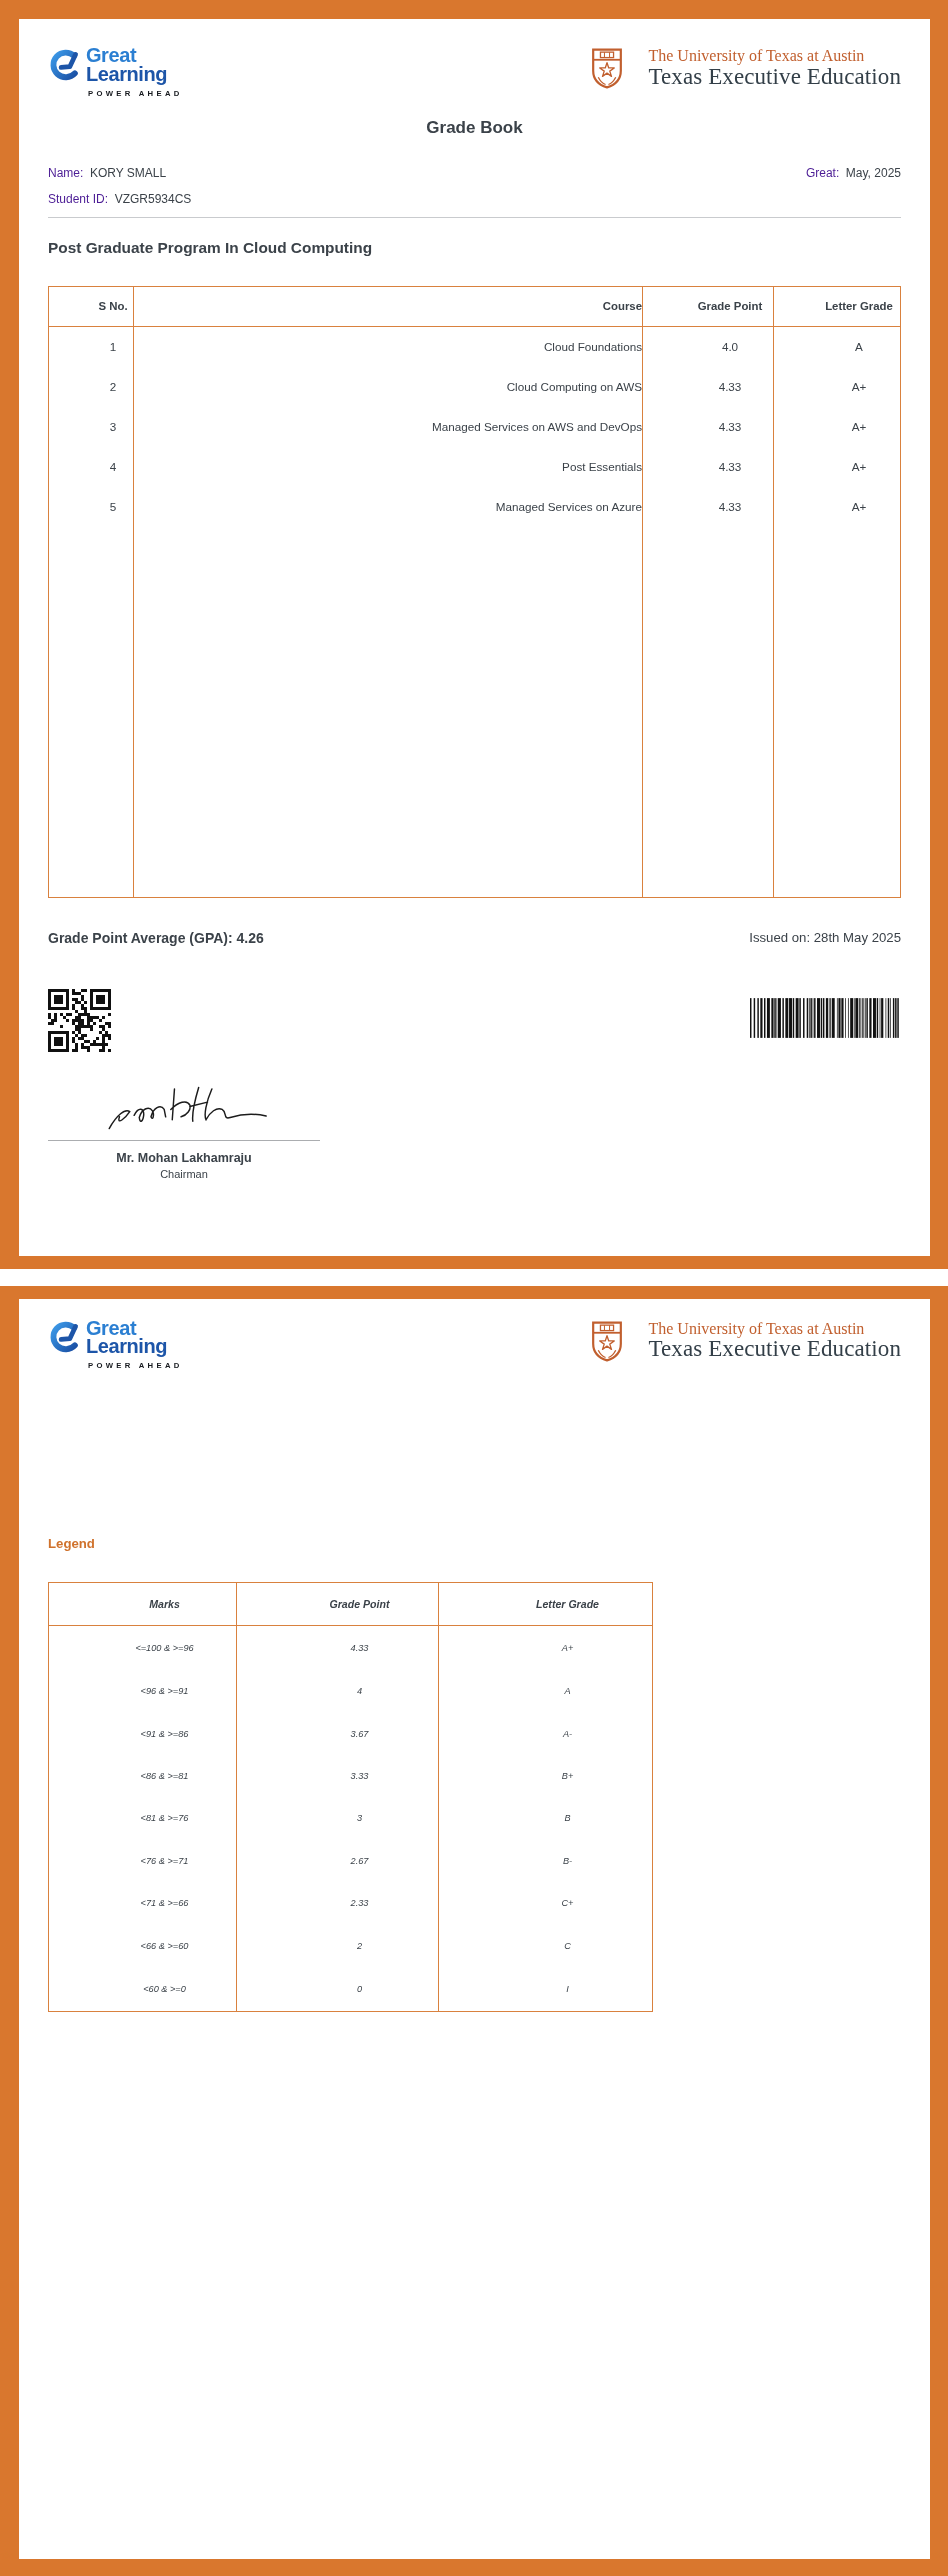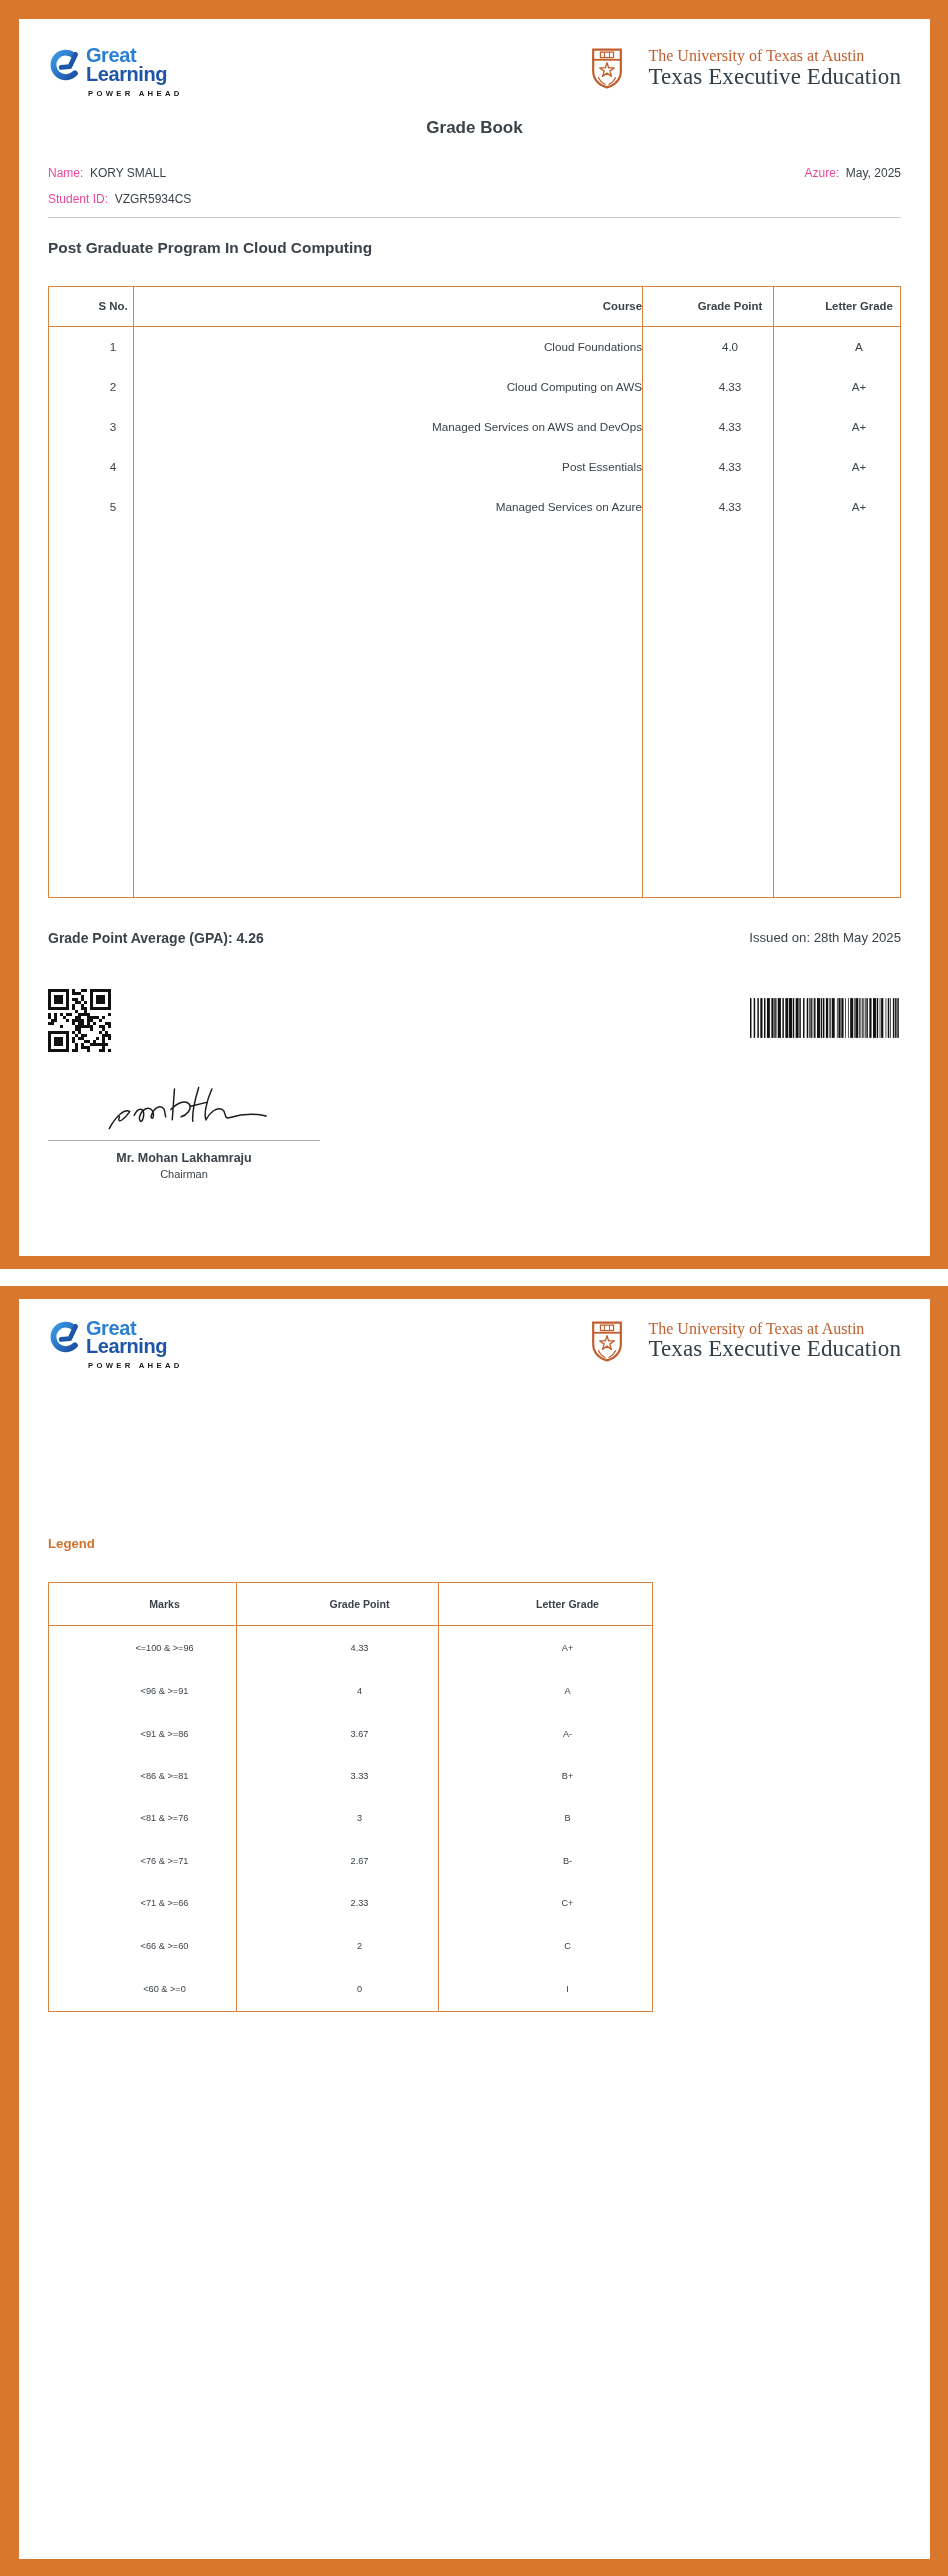--- a/index.html
+++ b/index.html
@@ -25,21 +25,21 @@
   .gl-tagline { margin-top:5.1px; margin-left:2.2px; font-size:7.7px; font-weight:600; letter-spacing:3.3px; color:#16191e; }
   .ut-logo { display:flex; align-items:flex-start; }
   .ut-textcol { margin-left:25px; font-family:"Liberation Serif", serif; }
   .ut-line1 { color:#C15F2E; font-size:16px; line-height:17.6px; }
   .ut-line2 { color:#333F48; font-size:23px; line-height:24px; letter-spacing:0.1px; }
 
   
   .doc-title { text-align:center; font-size:17px; font-weight:700; margin-top:17.6px; color:#3B4249; }
   .info-row { display:flex; justify-content:space-between; margin-top:28px; font-size:12px; }
   .info-row-2 { margin-top:12.5px; font-size:12px; }
-  .lbl { color:#ec4899; }
+  .lbl { color:#4c1d95; }
   .val { color:#3B4249; margin-left:6.6px; }
   .header-divider { margin-top:11px; border:none; border-top:1.1px solid #C9CBCE; }
   .program-title { margin-top:20.6px; font-size:15.4px; font-weight:700; color:#3B4249; }
 
   table.doc-table { border-collapse:collapse; border:1.5px solid #D9813E; color:#3B4249; }
   table.doc-table th, table.doc-table td { border-left:0.7px solid #D9813E; border-right:0.7px solid #D9813E;padding-left:44px; }
   table.doc-table thead th { border-bottom:1.5px solid #D9813E; font-weight:700; }
 
   .grades-table { width:100%; height:612px; margin-top:29px; font-size:11.7px; table-layout:fixed; }
   .grades-table thead th { height:40px; font-size:11.4px; }
@@ -62,21 +62,21 @@
   .signature-block { margin-top:25px; width:272px; display:flex; flex-direction:column; align-items:center; }
   .signature-img { margin-bottom:1.5px; }
   .signature-line { width:100%; border:none; border-top:0.7px solid #ABADB0; }
   .signatory-name { margin-top:10.3px; font-size:12.5px; font-weight:700; color:#3B4249; }
   .signatory-title { margin-top:2.9px; font-size:11px; color:#3B4249; }
 
   
   .legend-title { margin-top:156px; font-size:13.2px; font-weight:700; color:#D0722C; }
   .legend-table { width:604px; height:430px; margin-top:31px; font-size:9.2px; table-layout:fixed; }
   .legend-table thead th { height:43px; font-size:10.6px; }
-  .legend-table th, .legend-table td { text-align:center; }
+  .legend-table th, .legend-table td { text-align:center;font-style:italic; }
   .legend-table .col-0 { width:188px; }
   .legend-table .col-1 { width:202px; }
   .legend-table .col-2 { width:214px; }
 </style>
 </head>
 <body>
 
 <div class="page page-1">
   <div class="inner">
 
@@ -116,21 +116,21 @@
       </div>
     </div>
 
     <div class="doc-title">Grade Book</div>
 
     <div class="info-row">
       <div>
         <span class="lbl">Name:</span><span class="val">KORY SMALL</span>
       </div>
       <div>
-        <span class="lbl">Azure:</span><span class="val">May, 2025</span>
+        <span class="lbl">Great:</span><span class="val">May, 2025</span>
       </div>
     </div>
     <div class="info-row-2">
       <span class="lbl">Student ID:</span><span class="val">VZGR5934CS</span>
     </div>
 
     <hr class="header-divider">
 
     <div class="program-title">Post Graduate Program In Cloud Computing</div>
 

